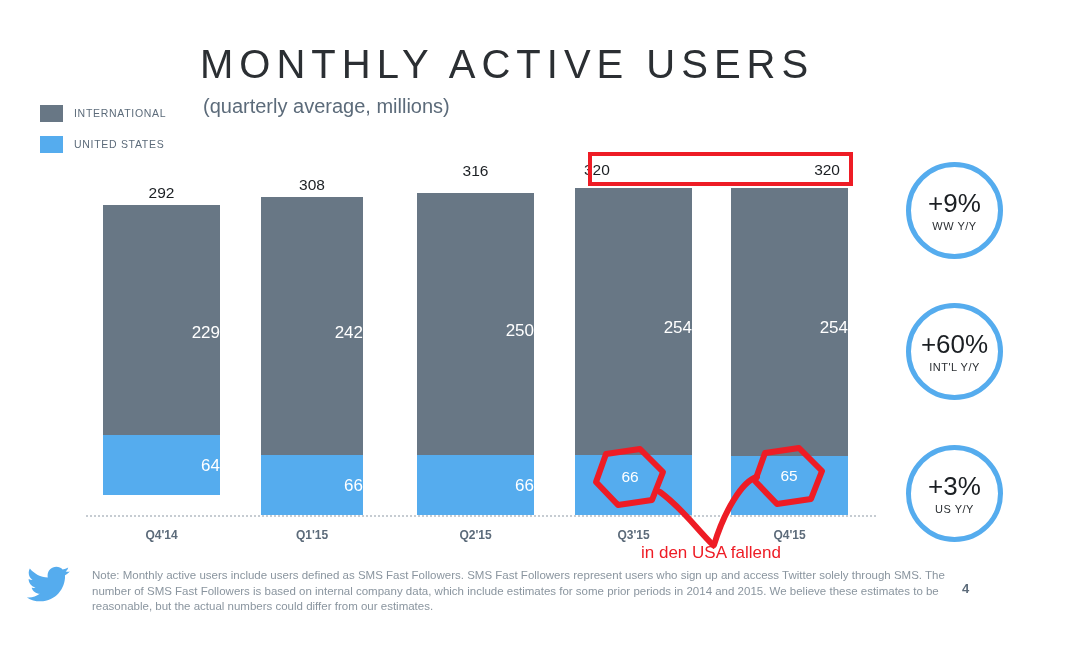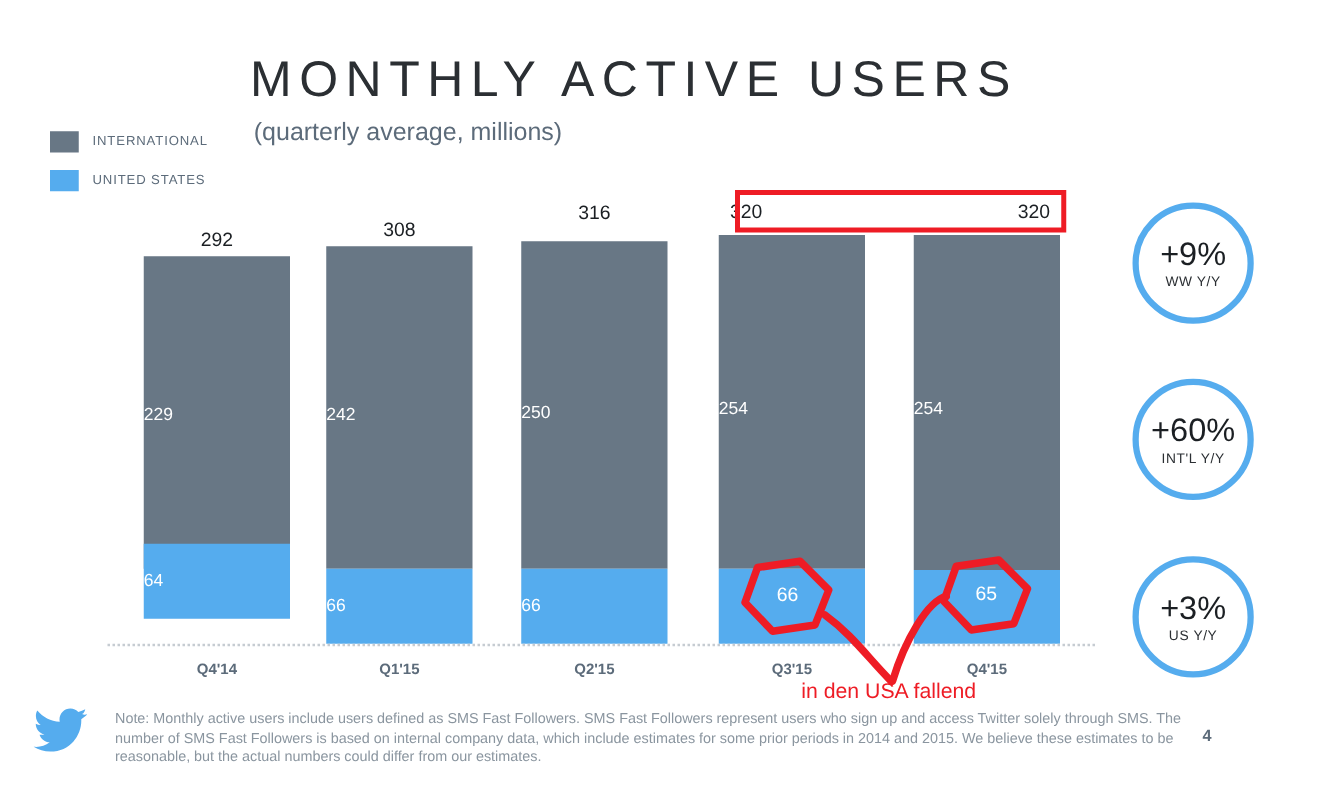--- a/index.html
+++ b/index.html
@@ -29,22 +29,22 @@
   .legend-swatch{width:23px;height:17px;margin-right:11px;flex:none;}
   .legend-label{font-size:10.5px;color:#5c6b7a;letter-spacing:.7px;font-weight:400;white-space:nowrap;}
 
   
   #plot{position:absolute;left:0;top:0;width:1072px;height:648px;}
   .bar-group{position:absolute;}
   .seg{position:absolute;left:0;width:100%;}
   .seg-intl{background:#687785;}
   .seg-us{background:#55acee;}
   .seg-value{
-    position:absolute;left:0;width:100%;text-align:left;
-    color:#ffffff;font-size:14px;font-weight:400;
+    position:absolute;left:0;width:100%;text-align:right;
+    color:#ffffff;font-size:17px;font-weight:400;
   }
   .bar-total{
     position:absolute;width:100%;left:0;text-align:center;
     font-size:15.5px;color:#1b1f23;font-weight:400;
   }
   .bar-cat{
     position:absolute;width:100%;left:0;text-align:center;
     font-size:12px;color:#5c6b7a;font-weight:bold;
   }
   .axis-line{
@@ -106,32 +106,32 @@
       <span class="legend-label">INTERNATIONAL</span>
     </div>
     <div class="legend-row">
       <span class="legend-swatch" style="background:#55acee"></span>
       <span class="legend-label">UNITED STATES</span>
     </div>
   </div>
 
   <div id="plot">
 
-    <div class="bar-group" style="left:103px;top:0;width:117px;height:648px;margin-left:12px;">
+    <div class="bar-group" style="left:103px;top:0;width:117px;height:648px;">
       <div class="bar-total" style="top:184px;">292</div>
       <div class="seg seg-intl" style="top:205px;height:250px;">
         <div class="seg-value" style="top:118px;">229</div>
       </div>
       <div class="seg seg-us" style="top:435px;height:60px;">
         <div class="seg-value" style="top:21px;">64</div>
       </div>
       <div class="bar-cat" style="top:528px;">Q4'14</div>
     </div>
 
-    <div class="bar-group" style="left:261px;top:0;width:117px;height:648px;">
+    <div class="bar-group" style="left:261px;top:0;width:102px;height:648px;">
       <div class="bar-total" style="top:176px;">308</div>
       <div class="seg seg-intl" style="top:197px;height:258px;">
         <div class="seg-value" style="top:126px;">242</div>
       </div>
       <div class="seg seg-us" style="top:455px;height:60px;">
         <div class="seg-value" style="top:21px;">66</div>
       </div>
       <div class="bar-cat" style="top:528px;">Q1'15</div>
     </div>
 

